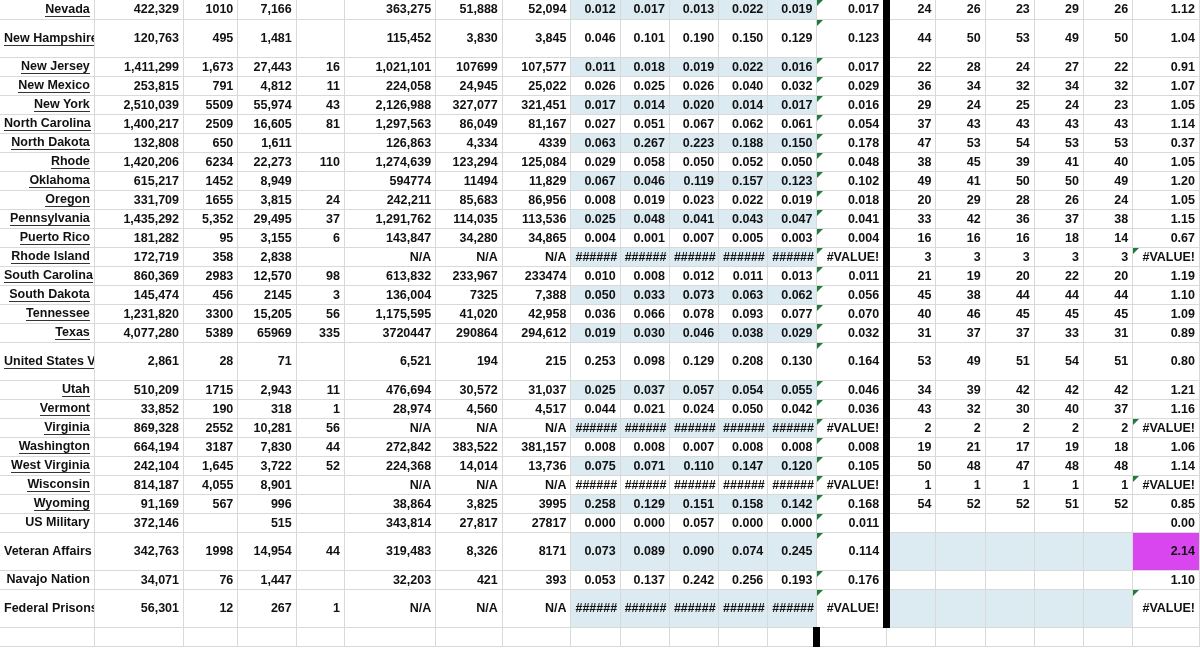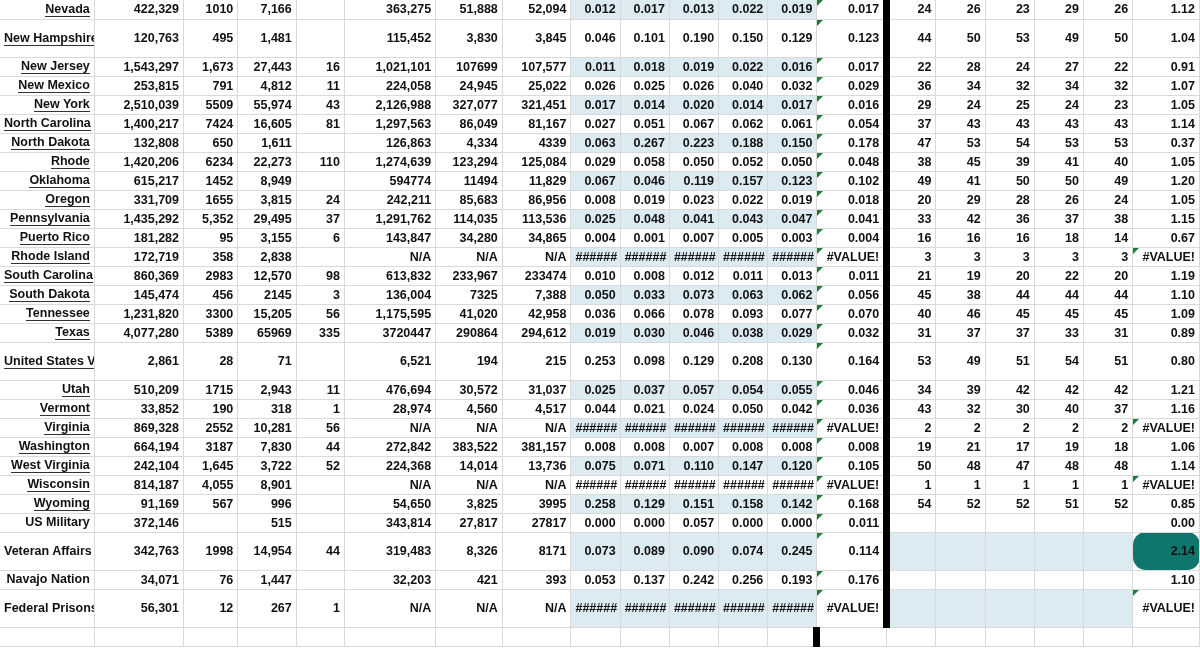--- a/index.html
+++ b/index.html
@@ -9,21 +9,21 @@
   table.grid td{
     font-size:12.5px;font-weight:bold;color:#111;
     border-right:1px solid #d9d9d9;border-bottom:1px solid #d9d9d9;
     padding:0 4px;text-align:right;vertical-align:middle;
     overflow:hidden;white-space:nowrap;box-sizing:border-box;
   }
   td.lbl{text-align:left;font-weight:normal;font-size:12.5px;padding-left:2px;
          white-space:normal;line-height:15px;border-right:1px solid #d9d9d9;}
   td.lbl span.u{border-bottom:1px solid #333;}
   td.blue{background:#dceaf1;}
-  td.pink{background:#0f766e;color:#111;border-radius:13px;}
+  td.pink{background:#d946ef;color:#111;}
   td.divL{border-left:7px solid #000;}
   td.err{position:relative;}
   td.err::before{
     content:"";position:absolute;top:0;left:0;
     border-top:6px solid #1f7a3d;border-right:6px solid transparent;
   }
   td.errR{position:relative;}
   td.errR::before{
     content:"";position:absolute;top:0;left:0;
     border-top:6px solid #1f7a3d;border-right:6px solid transparent;
@@ -98,21 +98,21 @@
           <td class="err">0.123</td>
           <td class="divL">44</td>
           <td class="">50</td>
           <td class="">53</td>
           <td class="">49</td>
           <td class="">50</td>
           <td class="">1.04</td>
         </tr>
         <tr class="r">
           <td class="lbl"><span class="u">New Jersey</span></td>
-          <td class="">1,543,297</td>
+          <td class="">1,411,299</td>
           <td class="">1,673</td>
           <td class="">27,443</td>
           <td class="">16</td>
           <td class="">1,021,101</td>
           <td class="">107699</td>
           <td class="">107,577</td>
           <td class="blue">0.011</td>
           <td class="blue">0.018</td>
           <td class="blue">0.019</td>
           <td class="blue">0.022</td>
@@ -165,21 +165,21 @@
           <td class="divL">29</td>
           <td class="">24</td>
           <td class="">25</td>
           <td class="">24</td>
           <td class="">23</td>
           <td class="">1.05</td>
         </tr>
         <tr class="r">
           <td class="lbl"><span class="u">North Carolina</span></td>
           <td class="">1,400,217</td>
-          <td class="">7424</td>
+          <td class="">2509</td>
           <td class="">16,605</td>
           <td class="">81</td>
           <td class="">1,297,563</td>
           <td class="">86,049</td>
           <td class="">81,167</td>
           <td class="">0.027</td>
           <td class="">0.051</td>
           <td class="">0.067</td>
           <td class="">0.062</td>
           <td class="">0.061</td>
@@ -586,21 +586,21 @@
           <td class="">1</td>
           <td class="">1</td>
           <td class="errR">#VALUE!</td>
         </tr>
         <tr class="r">
           <td class="lbl"><span class="u">Wyoming</span></td>
           <td class="">91,169</td>
           <td class="">567</td>
           <td class="">996</td>
           <td class=""></td>
-          <td class="">54,650</td>
+          <td class="">38,864</td>
           <td class="">3,825</td>
           <td class="">3995</td>
           <td class="blue">0.258</td>
           <td class="blue">0.129</td>
           <td class="blue">0.151</td>
           <td class="blue">0.158</td>
           <td class="blue">0.142</td>
           <td class="err">0.168</td>
           <td class="divL">54</td>
           <td class="">52</td>

